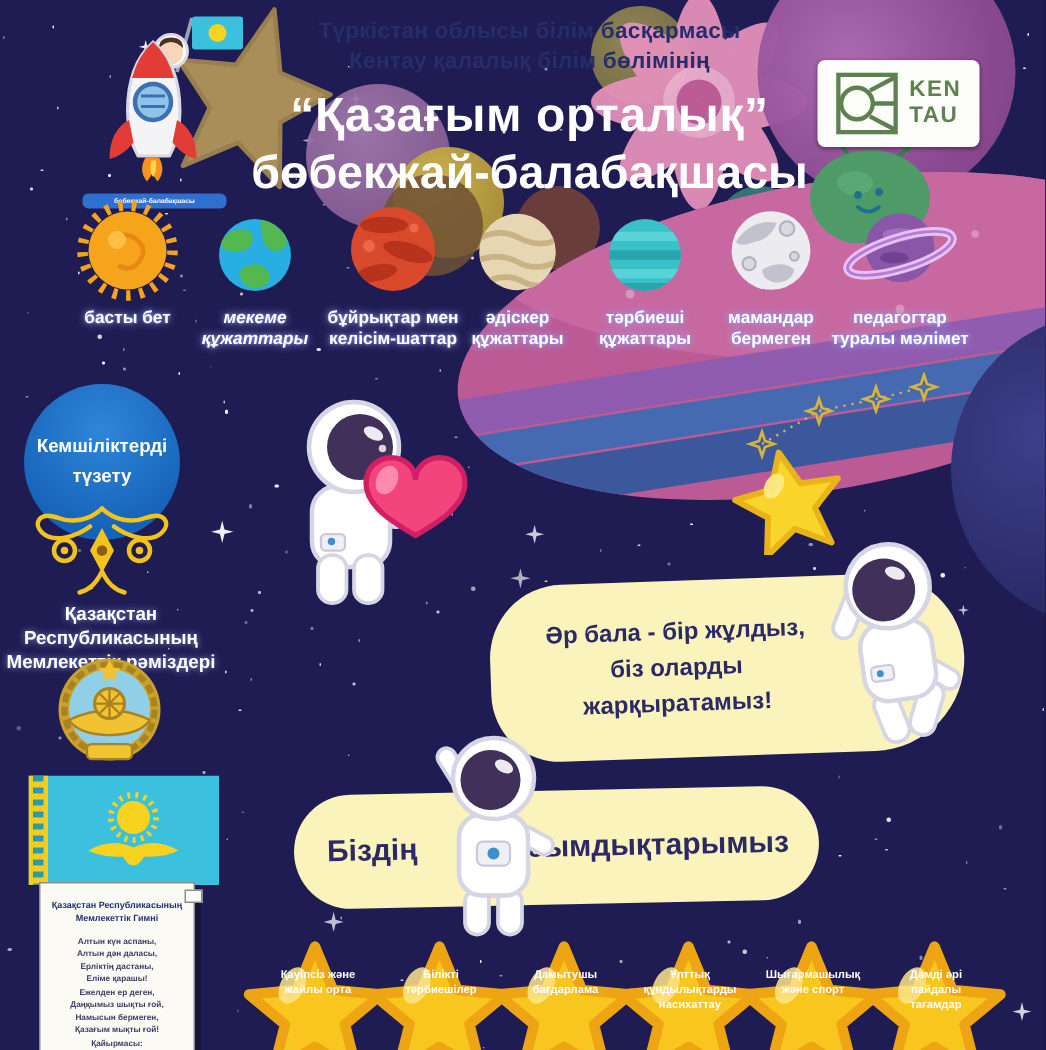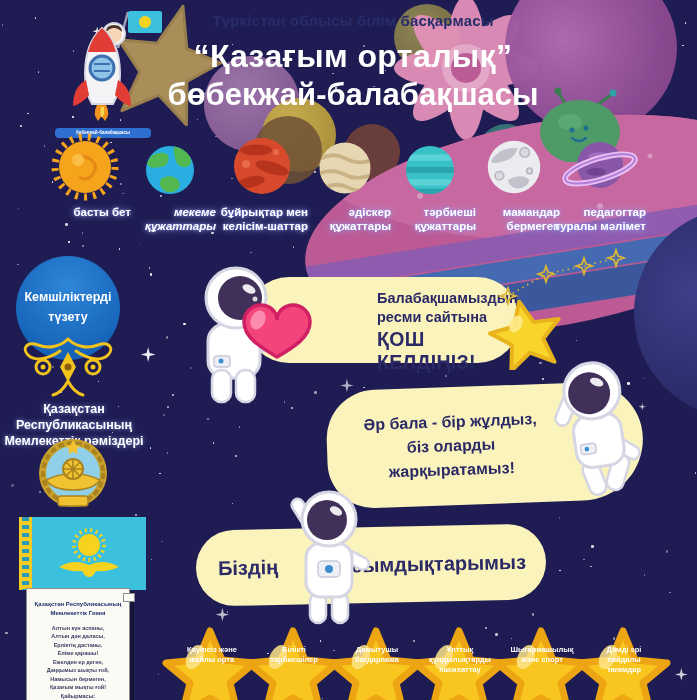--- a/index.html
+++ b/index.html
@@ -22,21 +22,21 @@
   .kentau{position:absolute;left:545px;top:40px;width:108px;height:58px;background:#fdfdfa;border-radius:5px;
           display:flex;align-items:center;justify-content:center;gap:7px;z-index:6;box-shadow:0 1px 3px rgba(0,0,0,.4);}
   .kentau .kt{color:#5f8152;font-weight:700;font-size:15px;line-height:1.12;letter-spacing:1px;}
   
   .logo{position:absolute;left:38px;top:8px;width:130px;z-index:6;text-align:center;}
   .logo-name{font-size:17px;font-weight:800;color:#e8332a;letter-spacing:1px;margin-top:-6px;
              text-shadow:-1px 0 #fff,1px 0 #fff,0 -1px #fff,0 1px #fff;}
   .logo-banner{margin:2px auto 0;width:96px;height:10px;background:#2f6fd0;border-radius:4px;
                font-size:4.5px;color:#fff;line-height:10px;overflow:hidden;font-weight:700;}
   
-  .nav-item{position:absolute;top:130px;width:92px;text-align:right;z-index:7;cursor:pointer;}
+  .nav-item{position:absolute;top:130px;width:92px;text-align:center;z-index:7;cursor:pointer;}
   .nav-icon{height:72px;display:flex;align-items:flex-end;justify-content:center;}
   .nav-label{margin-top:4px;font-size:11.5px;font-weight:700;color:#fff;line-height:1.2;
              text-shadow:0 0 6px rgba(165,180,255,.95),0 0 2px rgba(120,140,255,.8);}
   
   .fix-btn{position:absolute;left:16px;top:256px;width:104px;height:104px;border-radius:50%;z-index:5;cursor:pointer;
            background:radial-gradient(circle at 50% 30%,#2f86d8,#1563b8 75%);
            color:#fff;font-weight:700;font-size:12.5px;text-align:center;line-height:1.6;}
   .fix-btn .in{padding-top:31px;}
   .symbols-title{position:absolute;left:0;top:401px;width:148px;text-align:center;font-size:12.5px;font-weight:700;
                  color:#fff;line-height:1.28;z-index:5;text-shadow:0 0 5px rgba(160,175,255,.8);}
@@ -386,24 +386,36 @@
       <circle cx="79" cy="7" r="3.5" fill="#2fa3a8"></circle>
     <ellipse cx="46" cy="46" rx="40" ry="32" fill="#4f9b68"></ellipse>
     <ellipse cx="36" cy="36" rx="12" ry="8" fill="#5fae78" opacity=".7"></ellipse>
     <circle cx="38" cy="44" r="2.6" fill="#1f6f8f"></circle>
       <circle cx="52" cy="42" r="2.6" fill="#1f6f8f"></circle>
     <path d="M38 52 q7 6 14 0" fill="none" stroke="#1f6f8f" stroke-width="2.5" stroke-linecap="round"></path>
   </svg>
 
   <div class="hdr">
     <div class="l1">Түркістан облысы білім басқармасы</div>
+    <div class="l2">Кентау қалалық білім бөлімінің</div>
     <div class="t1">“Қазағым орталық”</div>
     <div class="t2">бөбекжай-балабақшасы</div>
   </div>
 
+  <div class="kentau">
+    <svg width="42" height="42" viewBox="0 0 44 44">
+      <rect x="2" y="2" width="40" height="40" fill="none" stroke="#5f8152" stroke-width="3"></rect>
+      <circle cx="15" cy="22" r="11" fill="none" stroke="#5f8152" stroke-width="3"></circle>
+      <path d="M24 13 L41 4 M26 22 H41 M24 31 L41 40" fill="none" stroke="#5f8152" stroke-width="3"></path>
+    </svg>
+    <div class="kt">
+      <div>KEN</div>
+      <div>TAU</div>
+    </div>
+  </div>
 
   <div class="logo">
     <svg width="126" height="114" viewBox="0 0 126 114">
       <line x1="88" y1="4" x2="78" y2="40" stroke="#9aa0b5" stroke-width="2.5"></line>
       <rect x="88" y="3" width="34" height="22" rx="2" fill="#3bc0dd"></rect>
       <circle cx="105" cy="14" r="6" fill="#f7d21e"></circle>
       <circle cx="74" cy="26" r="11" fill="#fff" stroke="#d8d8e2" stroke-width="2"></circle>
       <circle cx="74" cy="27" r="8" fill="#f7d6b8"></circle>
       <path d="M66 24 q8 -8 16 0 q0 -7 -8 -7 q-8 0 -8 7z" fill="#4a3326"></path>
       <path d="M62 20 q-17 15 -17 46 q0 18 7 30 h21 q7 -12 7 -30 q0 -31 -18 -46z" fill="#f4f4f6" stroke="#d8d8e2" stroke-width="2"></path>
@@ -593,27 +605,20 @@
       <span>Еліме қарашы!</span>
       <span>Ежелден ер деген,</span>
       <span>Даңқымыз шықты ғой,</span>
       <span>Намысын бермеген,</span>
       <span>Қазағым мықты ғой!</span>
       <span>Қайырмасы:</span>
 
     </div>
   </div>
 
-  <div class="bubble1">
-    <div class="txt">
-      <div class="b1">Балабақшамыздың</div>
-      <div class="b2">ресми сайтына</div>
-      <div class="b3">ҚОШ КЕЛДІҢІЗ!</div>
-    </div>
-  </div>
   <svg class="abs z5" width="150" height="150" viewBox="0 0 150 150" style="left:180px;top:258px;">
     <rect x="64" y="72" width="30" height="14" rx="7" fill="#fff" stroke="#d5d5e4" stroke-width="2.5" transform="rotate(20 64 72)"></rect>
     <rect x="28" y="66" width="52" height="54" rx="17" fill="#fff" stroke="#d5d5e4" stroke-width="3"></rect>
     <rect x="32" y="112" width="19" height="32" rx="9" fill="#fff" stroke="#d5d5e4" stroke-width="2.5"></rect>
     <rect x="56" y="112" width="19" height="32" rx="9" fill="#fff" stroke="#d5d5e4" stroke-width="2.5"></rect>
     <rect x="34" y="98" width="16" height="11" rx="3" fill="#eef0f6" stroke="#c9c9da" stroke-width="1.5"></rect>
     <circle cx="41" cy="103" r="2.5" fill="#3e8fd0"></circle>
     <circle cx="56" cy="40" r="30" fill="#fff" stroke="#d5d5e4" stroke-width="3"></circle>
     <circle cx="60" cy="40" r="22" fill="#40305a"></circle>
     <ellipse cx="69" cy="31" rx="7" ry="4" fill="#fff" opacity=".9" transform="rotate(28 69 31)"></ellipse>

